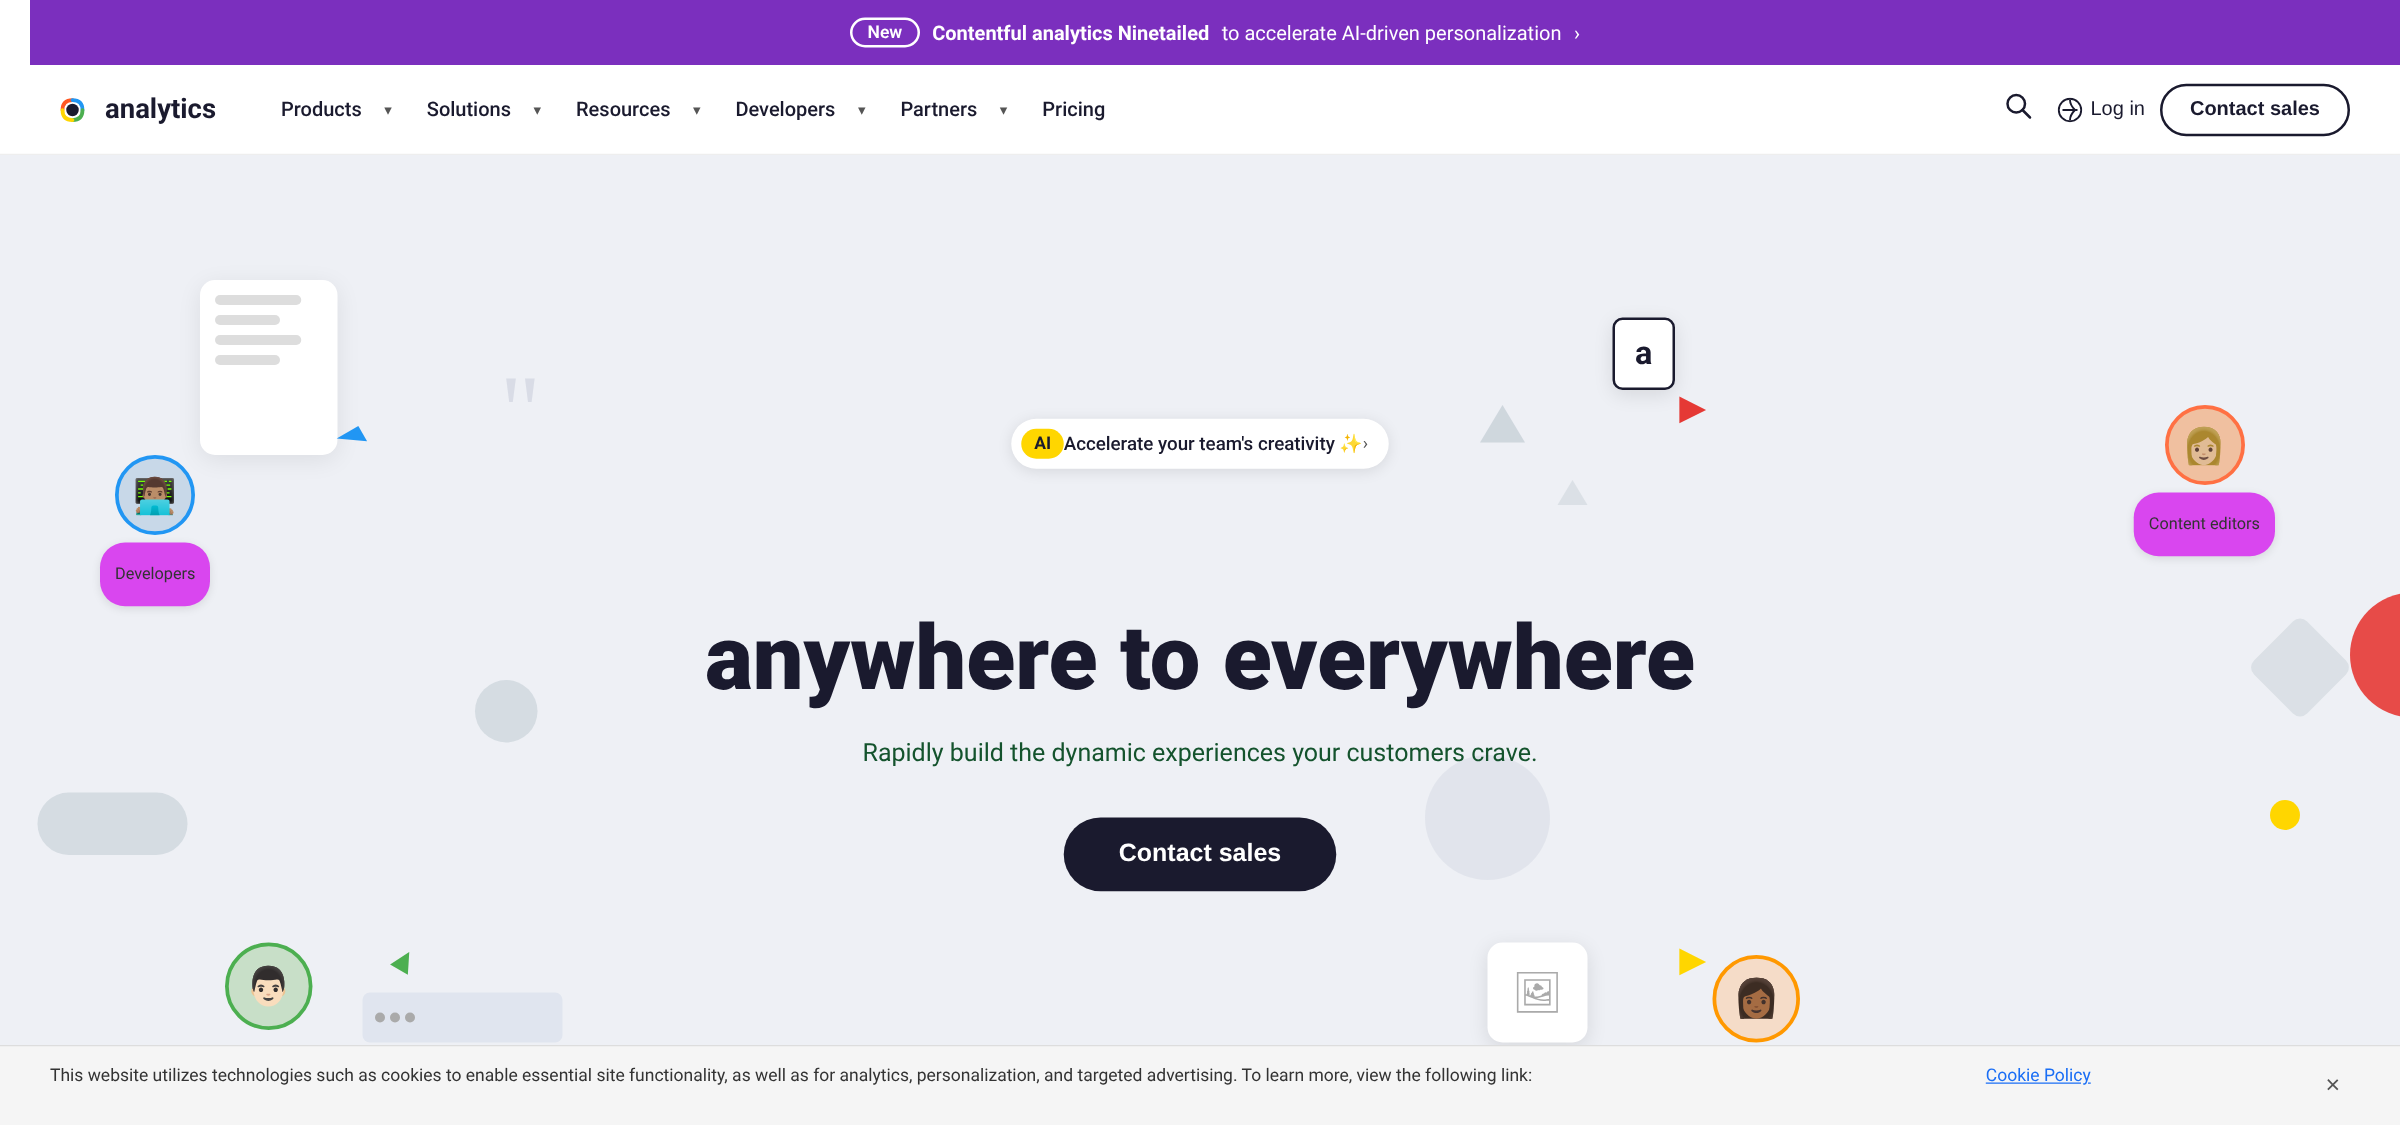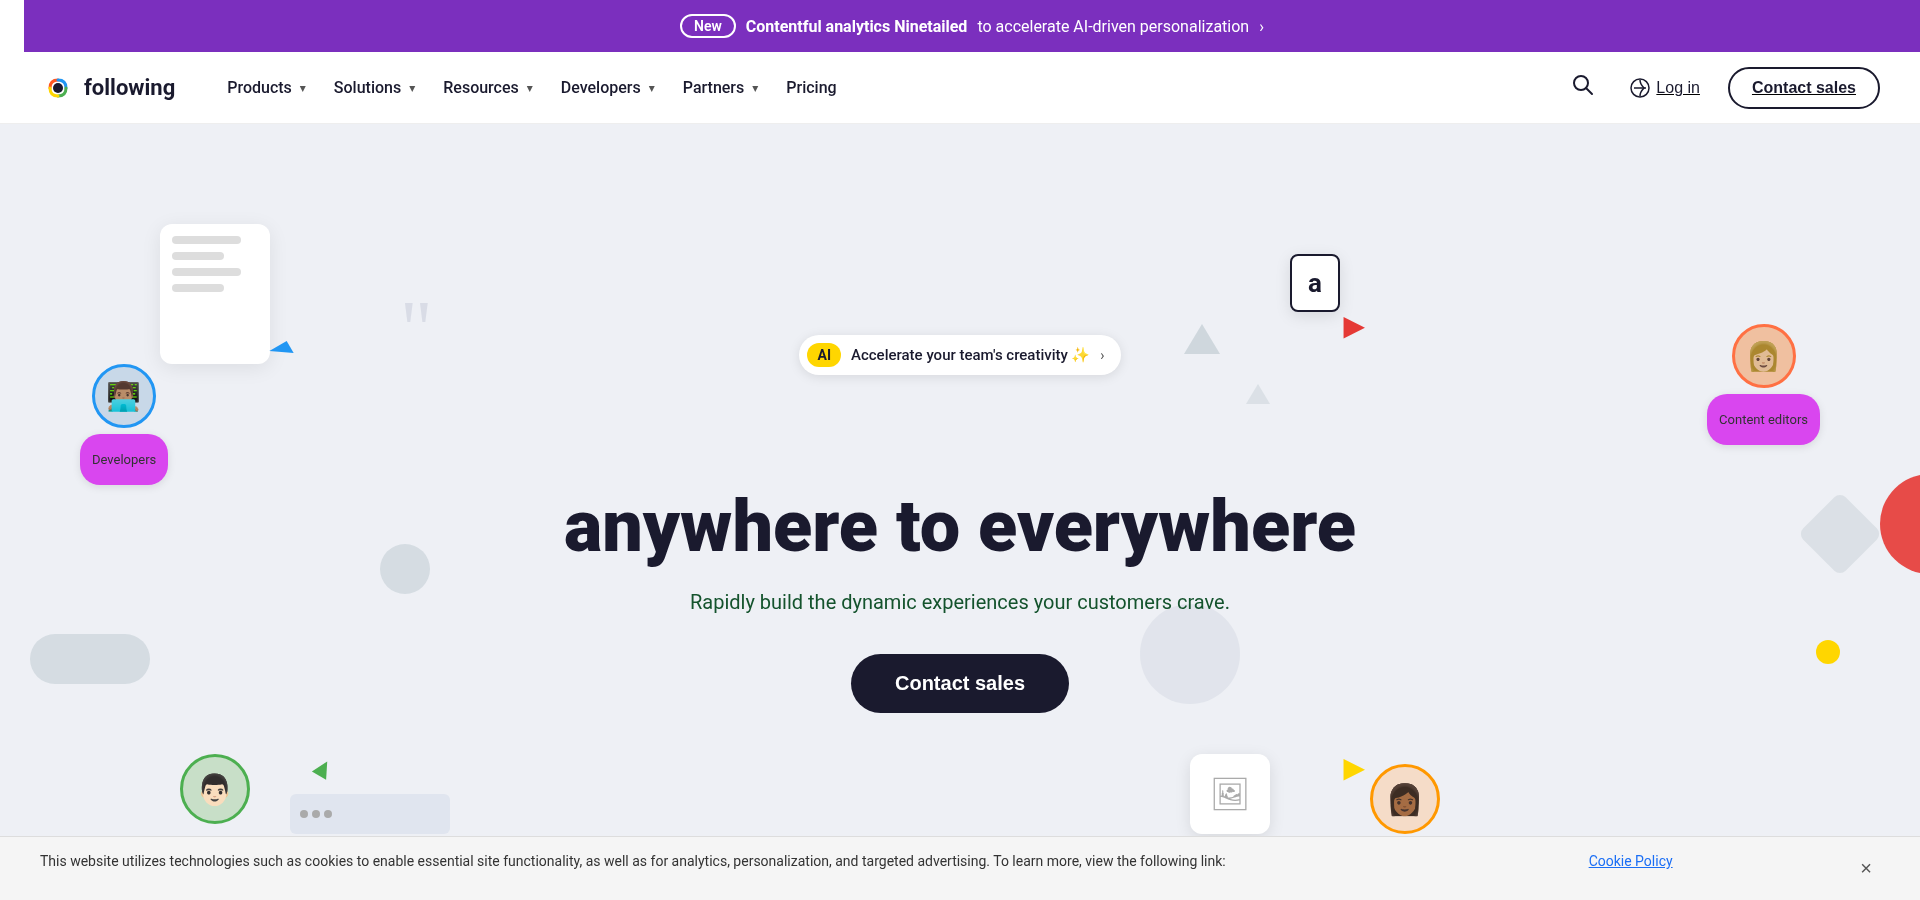--- a/index.html
+++ b/index.html
@@ -58,34 +58,32 @@
     }
     .nav-links {
       display: flex;
       align-items: center;
       gap: 4px;
       flex: 1;
     }
     .nav-link {
       display: flex;
       align-items: center;
-      gap: 8px;
+      gap: 18px;
       padding: 8px 12px;
       font-size: 16px;
       color: #1a1a2e;
       cursor: pointer;
       border-radius: 6px;
       font-weight: 500;
     }
     .nav-link .chevron { font-size: 12px; color: #555; }
     .nav-right {
       display: flex;
       align-items: center;
-      gap: 16px;
-      text-decoration: underline;
     }
     .search-icon-btn {
       background: none;
       border: none;
       cursor: pointer;
       font-size: 20px;
       color: #333;
       padding: 8px;
     }
     .login-btn {
@@ -414,21 +412,20 @@
     .hero-content {
       text-align: center;
       max-width: 900px;
       position: relative;
       z-index: 2;
       margin-top: 20px;
     }
     .ai-pill {
       display: inline-flex;
       align-items: center;
-      gap: 10px;
       background: white;
       border-radius: 30px;
       padding: 8px 16px 8px 8px;
       margin-bottom: 32px;
       box-shadow: 0 2px 12px rgba(0,0,0,0.1);
       cursor: pointer;
     }
     .ai-badge {
       background: #FFD600;
       border-radius: 20px;
@@ -509,21 +506,21 @@
 <nav class="nav">
   <a class="logo">
     <svg class="logo-icon" viewBox="0 0 36 36" fill="none">
       <circle cx="18" cy="18" r="18" fill="white"></circle>
       <path d="M10 18 Q10 10 18 10" stroke="#FF5722" stroke-width="3" fill="none" stroke-linecap="round"></path>
       <path d="M18 10 Q26 10 26 18" stroke="#2196F3" stroke-width="3" fill="none" stroke-linecap="round"></path>
       <path d="M26 18 Q26 26 18 26" stroke="#4CAF50" stroke-width="3" fill="none" stroke-linecap="round"></path>
       <path d="M18 26 Q10 26 10 18" stroke="#FFD600" stroke-width="3" fill="none" stroke-linecap="round"></path>
       <circle cx="18" cy="18" r="5" fill="#1a1a2e"></circle>
     </svg>
-    <span class="logo-text">following</span>
+    <span class="logo-text">analytics</span>
   </a>
 
   <div class="nav-links">
     <div class="nav-link">
       <span>Products</span>
       <span class="chevron">▾</span>
     </div>
     <div class="nav-link">
       <span>Solutions</span>
       <span class="chevron">▾</span>

